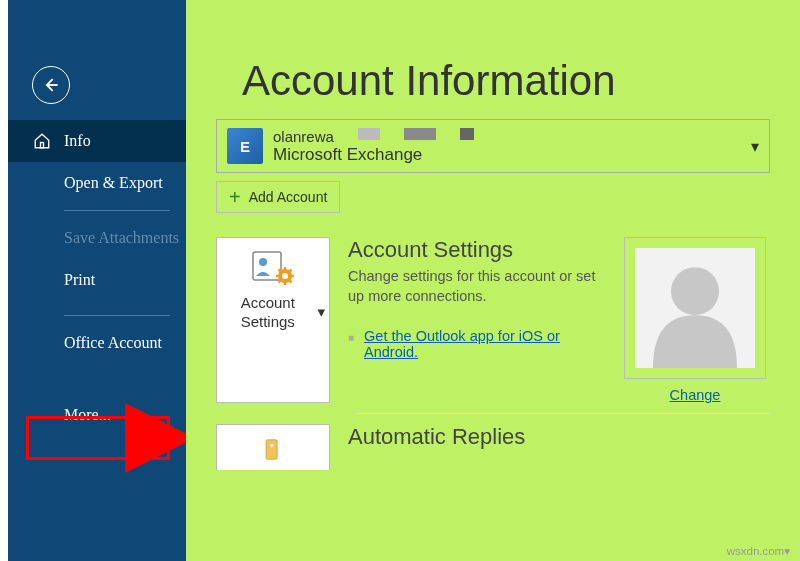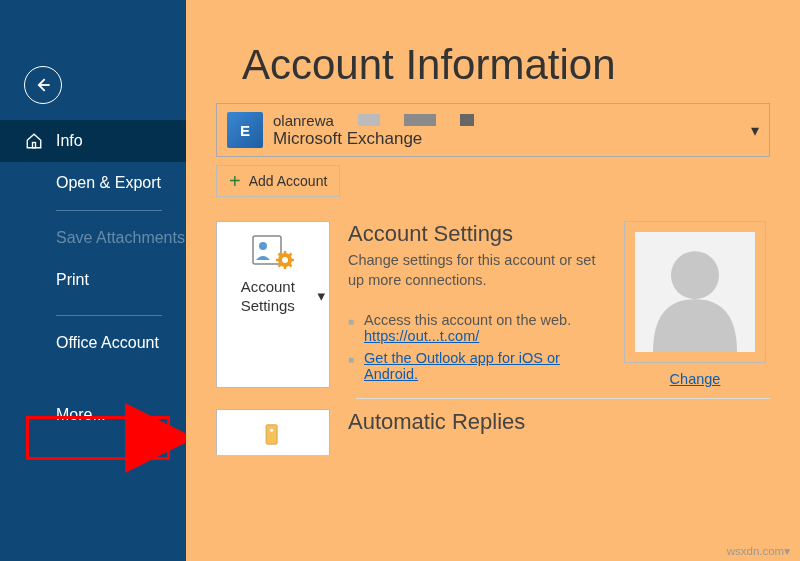--- a/index.html
+++ b/index.html
@@ -1,39 +1,39 @@
 <!DOCTYPE html>
 <html><head>
 <meta charset="utf-8">
 <style>
   * { box-sizing: border-box; margin: 0; padding: 0; }
   body { font-family: "Segoe UI", Arial, sans-serif; width: 800px; height: 561px; overflow: hidden; background: #fff; position: relative; }
   .window-title { position: absolute; top: 5px; left: 196px; font-size: 15px; color: #555; }
   .title-controls { position: absolute; top: 0; right: 0; display: flex; align-items: center; height: 35px; }
   .title-controls > div { width: 46px; height: 35px; display: flex; align-items: center; justify-content: center; color: #444; font-size: 17px; }
-  .sidebar { position: absolute; left: 0; top: 0; width: 186px; height: 561px; background: #0f4876; color: #fff; padding-top: 58px; }
+  .sidebar { position: absolute; left: 8px; top: 0; width: 186px; height: 561px; background: #0f4876; color: #fff; padding-top: 58px; font-family: Liberation Serif, serif; }
   .back-btn { position: absolute; top: 66px; left: 24px; width: 38px; height: 38px; border: 1.5px solid #fff; border-radius: 50%; display: flex; align-items: center; justify-content: center; }
   .back-btn svg { width: 20px; height: 20px; }
   .sidebar-item { display: flex; align-items: center; height: 42px; padding-left: 24px; font-size: 16px; cursor: pointer; }
   .sidebar-item.selected { background: #03304f; }
   .sidebar-item .icon { width: 20px; height: 20px; margin-right: 12px; display: flex; align-items: center; justify-content: center; }
   .sidebar-item.indent { padding-left: 56px; }
   .sidebar-item.disabled { color: #658bab; }
   .sidebar-divider { margin: 6px 24px 6px 56px; border-top: 1px solid #4d7ca1; }
   .sidebar .spacer-top { height: 62px; }
   .highlight-box { position: absolute; left: 26px; top: 416px; width: 144px; height: 44px; border: 3px solid #f00; pointer-events: none; }
   .arrow-annot { position: absolute; left: 171px; top: 426px; }
   .arrow-annot svg { overflow: visible; }
-  .main { position: absolute; left: 186px; top: 0; right: 0; bottom: 0; background: #fdba74; padding-top: 31px; overflow: hidden; }
+  .main { position: absolute; left: 186px; top: 0; right: 0; bottom: 0; background: #bef264; padding-top: 47px; overflow: hidden; }
   .deco { position: absolute; top: 0; left: 186px; right: 0; height: 40px; z-index: 0; opacity: 0.12; }
   .page-title { font-size: 42px; font-weight: 300; color: #333; margin: 10px 0 14px 56px; position: relative; }
   .account-select { margin: 0 30px 8px 30px; border: 1px solid #aaa; height: 54px; display: flex; align-items: center; padding: 0 10px; position: relative; }
   .acc-icon { width: 36px; height: 36px; background: linear-gradient(135deg,#3a86d4,#1e5fa0); display: flex; align-items: center; justify-content: center; color: #fff; font-weight: bold; font-size: 15px; margin-right: 10px; border-radius: 2px; }
   .acc-text { display: flex; flex-direction: column; }
-  .acc-name { font-size: 15px; color: #333; display: flex; align-items: center; gap: 24px; }
+  .acc-name { font-size: 15px; color: #333; display: flex; align-items: flex-start; gap: 24px; }
   .acc-blur { display: inline-block; height: 12px; background: #bbb; }
   .acc-type { font-size: 17px; color: #333; }
   .acc-arrow { position: absolute; right: 10px; top: 50%; transform: translateY(-50%); color: #333; }
   .add-account { margin-left: 30px; border: 1px solid #bbb; height: 32px; display: inline-flex; align-items: center; padding: 0 12px; font-size: 14px; color: #333; cursor: pointer; }
   .add-account .plus { color: #2e7d32; font-size: 20px; margin-right: 8px; line-height: 1; }
   .section-row { display: flex; margin: 24px 30px 0 30px; gap: 18px; }
   .big-button { width: 114px; border: 1px solid #bbb; background: #fff; display: flex; flex-direction: column; align-items: center; padding: 12px 4px 8px; cursor: pointer; flex-shrink: 0; }
   .big-button .lbl { font-size: 15px; color: #333; text-align: center; line-height: 1.25; margin-top: 6px; display: flex; align-items: center; gap: 3px; }
   .section-body { flex: 1; min-width: 0; }
   .section-title { font-size: 22px; color: #444; margin-bottom: 4px; }
@@ -208,26 +208,20 @@
           <span>Account Settings</span> 
           <span>▾</span>
         </div>
     </div>
 
     <div class="section-body">
       <div class="section-title">Account Settings</div>
       <div class="section-desc">Change settings for this account or set up more connections.</div>
       <ul class="bullet-list">
         <li>
-          <div>
-            <span>Access this account on the web.</span><br>
-            <a href="#">https://out...t.com/</a>
-          </div>
-        </li>
-        <li>
           <div><a href="#">Get the Outlook app for iOS or Android.</a></div>
         </li>
       </ul>
     </div>
 
     <div class="avatar-col">
       <div class="avatar-frame">
         <svg viewBox="0 0 100 100">
             <rect x="0" y="0" width="100" height="100" fill="#f2f2f2"></rect>
             <circle cx="50" cy="36" r="20" fill="#c7c7c7"></circle>

